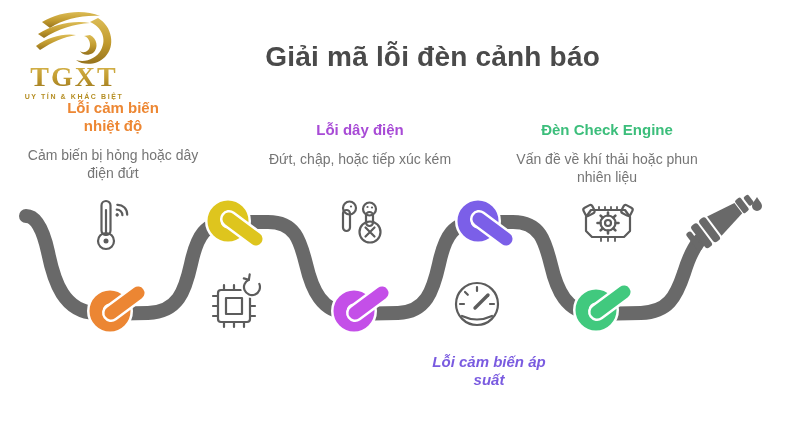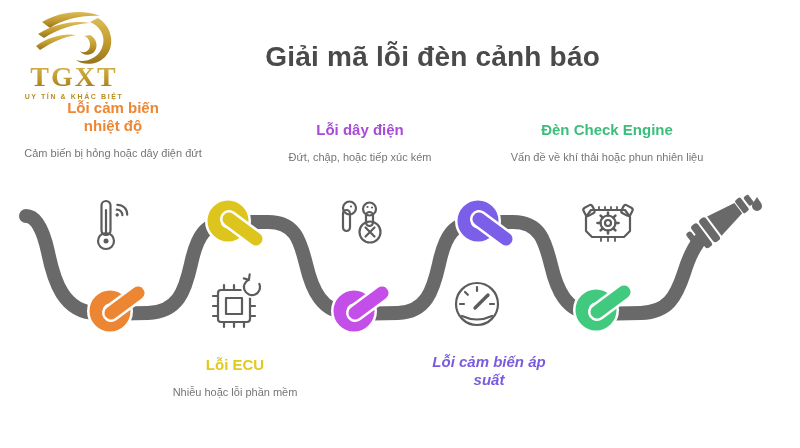--- a/index.html
+++ b/index.html
@@ -9,21 +9,21 @@
   }
   .page-title{
     position:absolute;left:200px;top:41px;width:400px;text-align:right;
     font-size:28px;font-weight:bold;color:#4a4a4a;letter-spacing:.2px;
   }
   .item-block{position:absolute;text-align:center;}
   .item-label{
     font-size:15px;font-weight:bold;line-height:1.2;margin:8px auto 11px auto;
   }
   .item-desc{
-    font-size:11px;color:#757575;line-height:1.3;
+    font-size:14px;color:#757575;line-height:1.3;
   }
   .road-svg{position:absolute;left:0;top:0;}
   .logo{position:absolute;left:12px;top:6px;}
   .icon-stroke{fill:none;stroke:#5c5c5c;stroke-width:2.2;stroke-linecap:round;stroke-linejoin:round;}
   .icon-fill{fill:#5c5c5c;stroke:none;}
   .knot-ring-casing{fill:none;stroke:#ffffff;stroke-width:18;}
   .knot-ring{fill:none;stroke-width:13;}
   .knot-strand-casing{fill:none;stroke:#ffffff;stroke-width:18;stroke-linecap:round;}
   .knot-strand{fill:none;stroke-width:13;stroke-linecap:round;}
 </style>
@@ -61,24 +61,20 @@
   <div class="item-block" style="left:265px;top:113px;width:190px;">
     <div class="item-label" style="color: rgb(168, 75, 214);">Lỗi dây điện</div>
     <div class="item-desc">Đứt, chập, hoặc tiếp xúc kém</div>
   </div>
 
   <div class="item-block" style="left:508px;top:113px;width:198px;">
     <div class="item-label" style="color: rgb(60, 190, 123);">Đèn Check Engine</div>
     <div class="item-desc">Vấn đề về khí thải hoặc phun nhiên liệu</div>
   </div>
 
-  <div class="item-block" style="left:160px;top:348px;width:150px;">
-    <div class="item-label" style="color: rgb(226, 201, 29);">Lỗi ECU</div>
-    <div class="item-desc">Nhiễu hoặc lỗi phần mềm</div>
-  </div>
 
   <div class="item-block" style="left:408px;top:345px;width:162px;">
     <div class="item-label" style="max-width: 145px; color: rgb(122, 91, 224); font-style: italic;">Lỗi cảm biến áp suất</div>
   </div>
 
   <svg class="road-svg" width="800" height="448" viewBox="0 0 800 448">
 
     <path d="M 26 216
          C 36 216 43 229 48 252
          C 54 282 64 312 96 313

